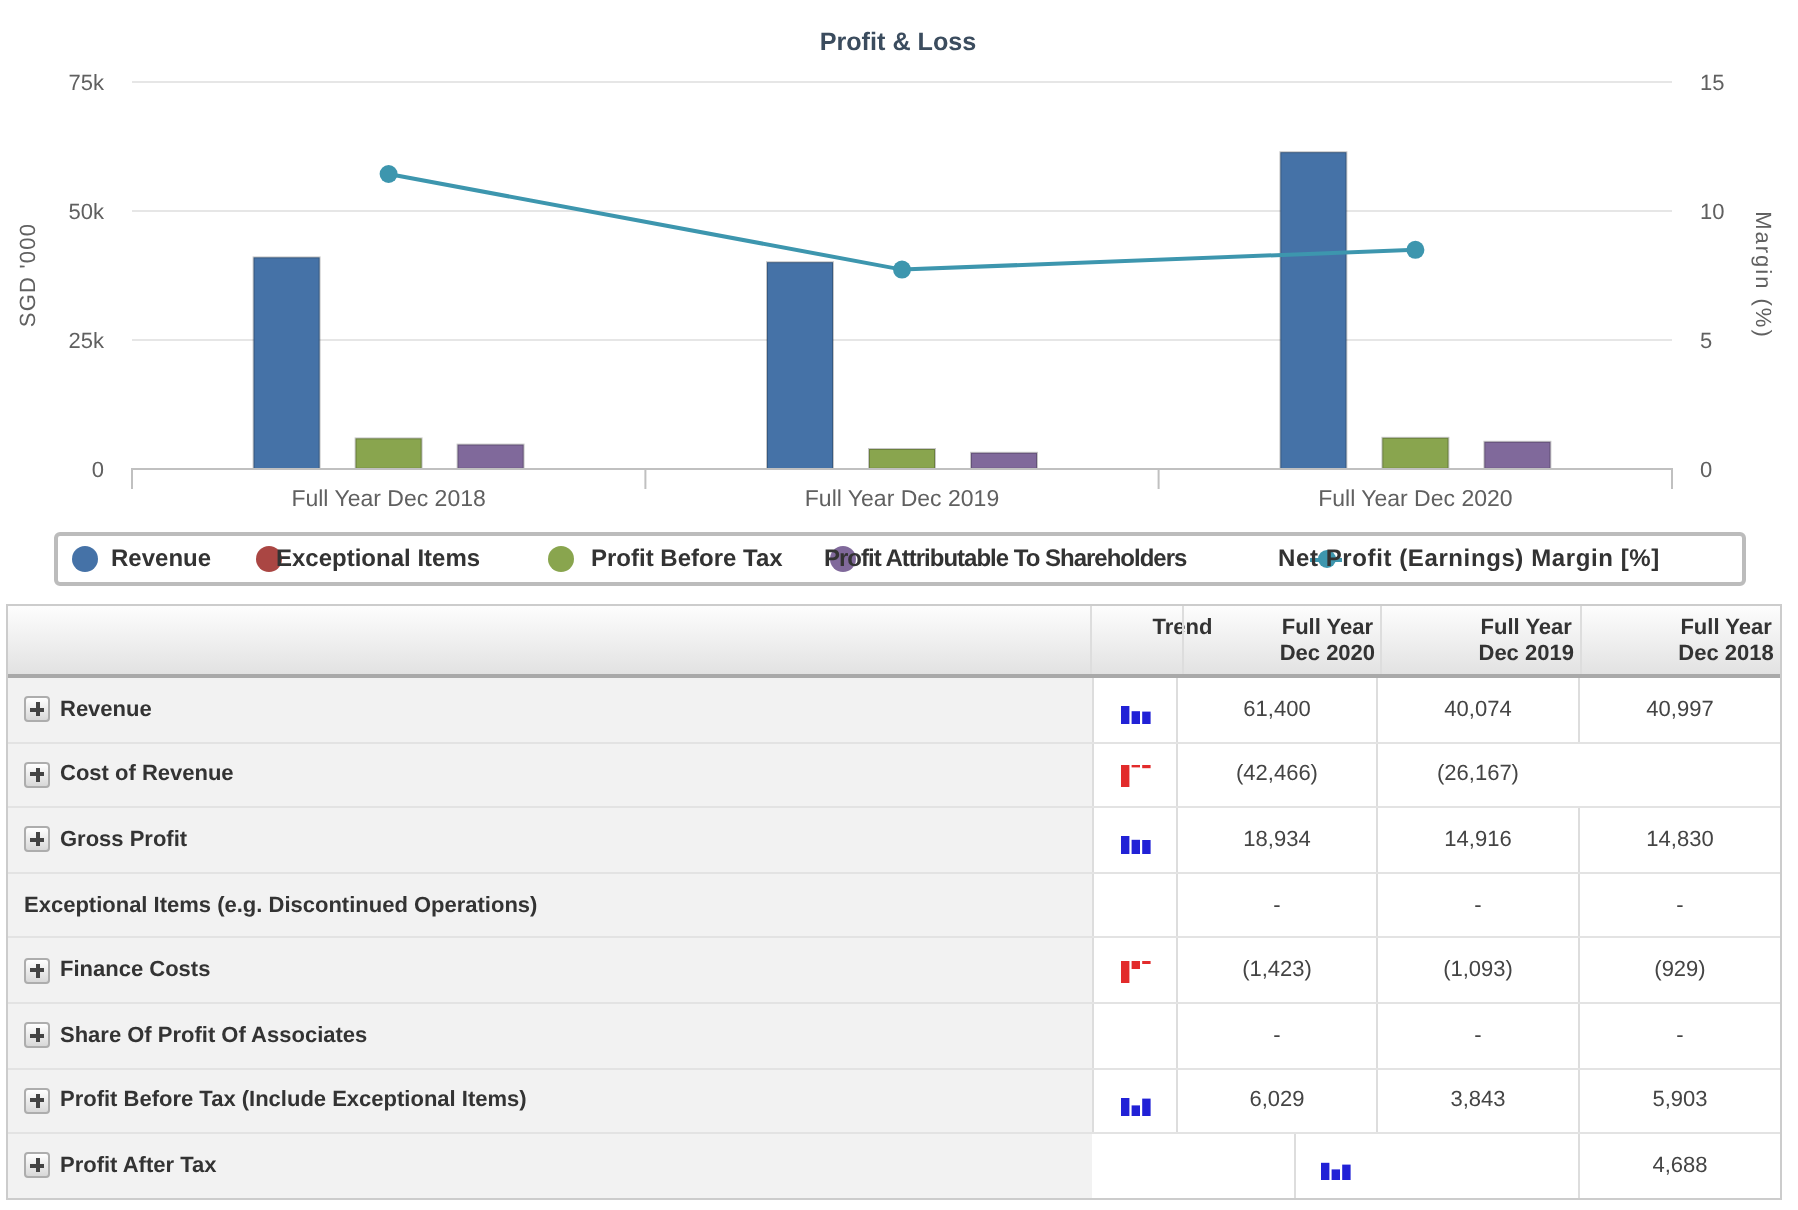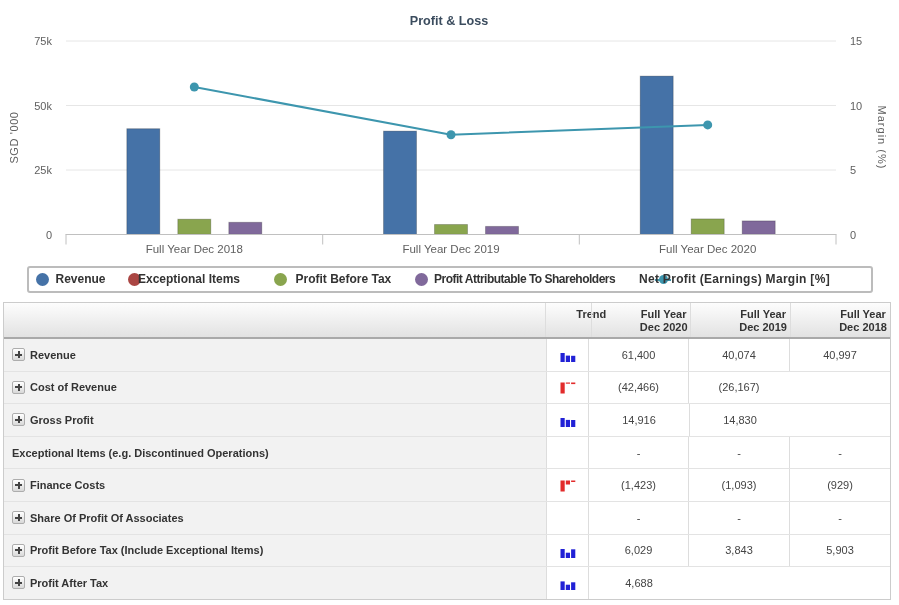--- a/index.html
+++ b/index.html
@@ -4,21 +4,21 @@
 <style>
 html,body{margin:0;padding:0;background:#fff;}
 body{width:899px;height:605px;position:relative;font-family:"Liberation Sans",sans-serif;overflow:hidden;}
 #chart{position:absolute;left:0;top:0;}
 #legend{position:absolute;left:27px;top:266px;width:842px;height:23px;border:2px solid #bcbcbc;border-radius:3px;background:#fff;}
 #legend .dot{position:absolute;width:13px;height:13px;border-radius:50%;top:5px;}
 #legend .ltx{position:absolute;top:0;height:23px;line-height:23px;font-size:12px;font-weight:bold;color:#333;white-space:nowrap;}
 #tbl{position:absolute;left:3px;top:302px;width:888px;border:1px solid #ccc;box-sizing:border-box;background:#fff;}
 .hrow{display:flex;height:34px;background:linear-gradient(#fdfdfd,#e2e2e2);border-bottom:2px solid #a9a9a9;}
 .row{display:flex;height:31.6px;border-bottom:1px solid #e3e3e3;}
-.row:last-child{border-bottom:none;}
+.row:last-child{border-bottom:none;justify-content:space-between;}
 .c0{width:542px;display:flex;align-items:center;background:#f2f2f2;}
 .hrow .c0{background:transparent;}
 .c1{width:41px;border-left:1px solid #ddd;display:flex;align-items:center;justify-content:center;}
 .c2{width:99px;border-left:1px solid #ddd;display:flex;align-items:center;justify-content:center;}
 .c3{width:100px;border-left:1px solid #ddd;display:flex;align-items:center;justify-content:center;}
 .c4{width:100px;border-left:1px solid #ddd;display:flex;align-items:center;justify-content:center;}
 .hrow div{font-size:11px;font-weight:bold;color:#333;text-align:center;line-height:13px;}
 .hrow .c1,.hrow .c2,.hrow .c3,.hrow .c4{align-items:flex-start;padding-top:5px;box-sizing:border-box;padding-left:45px;}
 .lbl{font-size:11px;font-weight:bold;color:#333;}
 .num{font-size:11px;color:#444;}
@@ -79,21 +79,21 @@
 </svg>
 
 <div id="legend">
   <span class="dot" style="left:6.5px;background:#4572A7;"></span>
     <span class="ltx" style="left:26.5px;">Revenue</span>
   <span class="dot" style="left:99px;background:#AA4643;"></span>
     <span class="ltx" style="left:109px;">Exceptional Items</span>
   <span class="dot" style="left:244.5px;background:#89A54E;"></span>
     <span class="ltx" style="left:266.5px;">Profit Before Tax</span>
   <span class="dot" style="left:385.5px;background:#80699B;"></span>
-    <span class="ltx" style="left:405px;letter-spacing:-0.5px;">Profit Attributable To Shareholders</span>
+    <span class="ltx" style="left:383px;letter-spacing:-0.5px;">Profit Attributable To Shareholders</span>
   <span style="position:absolute;left:626px;top:10.5px;width:16px;height:2px;background:#3D96AE;"></span>
   <span style="position:absolute;left:629.5px;top:7px;width:9px;height:9px;border-radius:50%;background:#3D96AE;"></span>
   <span class="ltx" style="left:610px;letter-spacing:0.3px;">Net Profit (Earnings) Margin [%]</span>
 </div>
 
 <div id="tbl">
   <div class="hrow">
     <div class="c0"></div>
     <div class="c1">Trend</div>
     <div class="c2">Full Year<br>Dec 2020</div>
@@ -152,20 +152,23 @@
       </div>
     <div class="c1">
         <svg width="16" height="13" style="transform:translateY(1px)">
           <g fill="#2121d6">
             <rect x="0.5" y="4" width="4.2" height="9"></rect>
             <rect x="5.8" y="5.9" width="4.2" height="7.1"></rect>
             <rect x="11.1" y="6" width="4.2" height="7"></rect>
           </g>
         </svg>
       </div>
+    <div class="c2">
+        <span class="num">18,934</span>
+      </div>
     <div class="c3">
         <span class="num">14,916</span>
       </div>
     <div class="c4">
         <span class="num">14,830</span>
       </div>
   </div>
   <div class="row">
     <div class="c0">
         <span class="lbl noicon">Exceptional Items (e.g. Discontinued Operations)</span>

